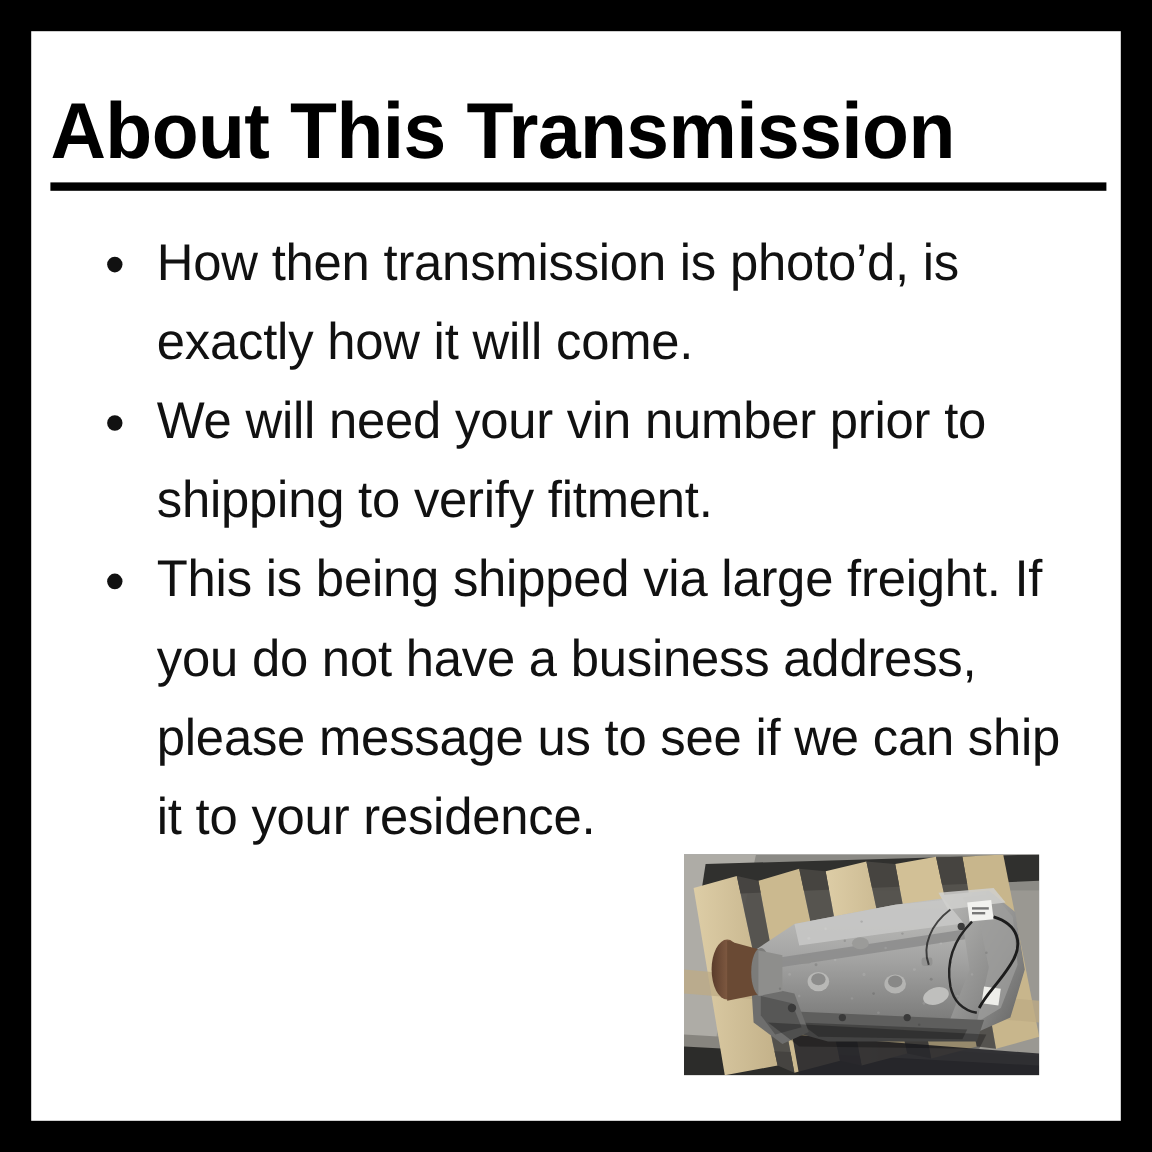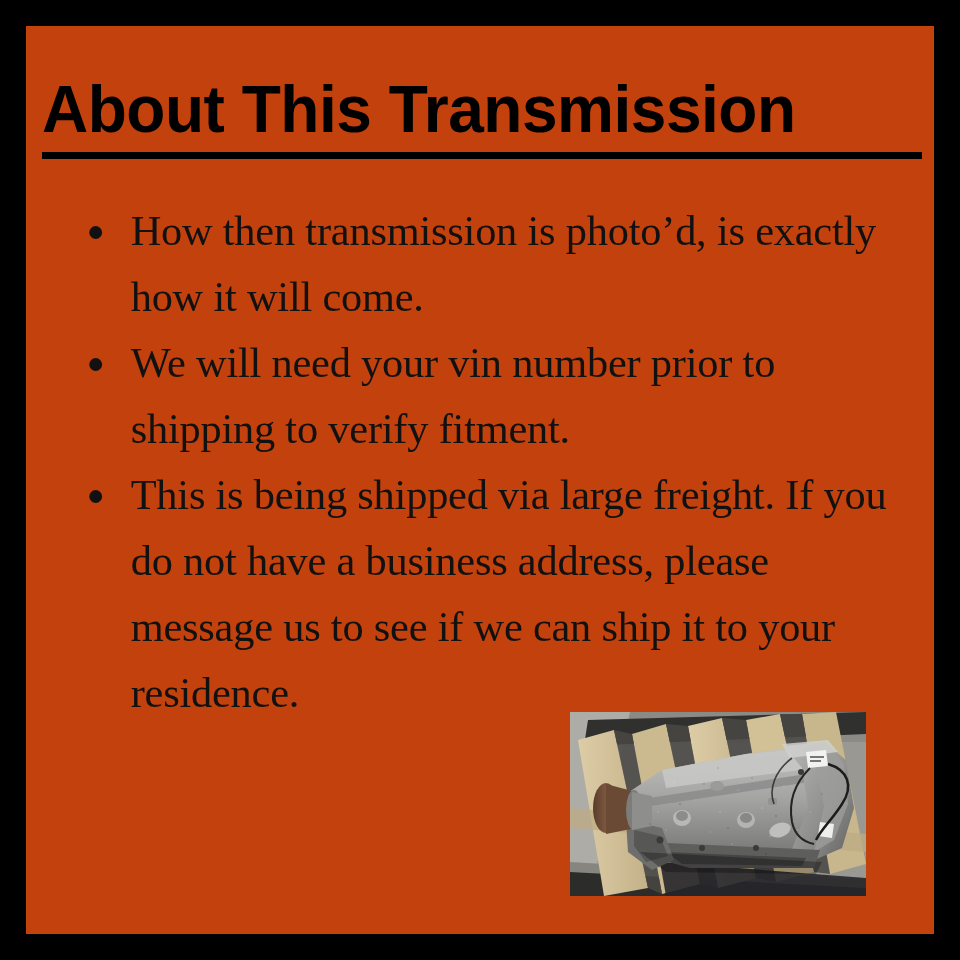--- a/index.html
+++ b/index.html
@@ -24,21 +24,21 @@
     box-sizing: border-box;
   }
 
   
   .card {
     position: absolute;
     left: 26px;
     top: 26px;
     width: 908px;
     height: 908px;
-    background: #c2410c;
+    background: #ffffff;
     box-sizing: border-box;
     overflow: hidden;
   }
 
   
   .heading-wrap {
     position: absolute;
     left: 16px;
     top: 48px;
     width: 882px;
@@ -60,26 +60,25 @@
     height: 7px;
     background: #000000;
     width: 880px;
     margin-top: 2px;
   }
 
   
   .bullets {
     position: absolute;
     left: 16px;
-    top: 172px;
+    top: 160px;
     width: 880px;
     list-style: none;
     margin: 0;
     padding: 0;
-    font-family: Liberation Serif, serif;
   }
   .bullet-item {
     position: relative;
     padding-left: 90px;
     margin: 0 0 0 0;
     font-size: 43px;
     line-height: 66px;
     font-weight: 400;
     color: #111111;
     letter-spacing: -0.2px;

